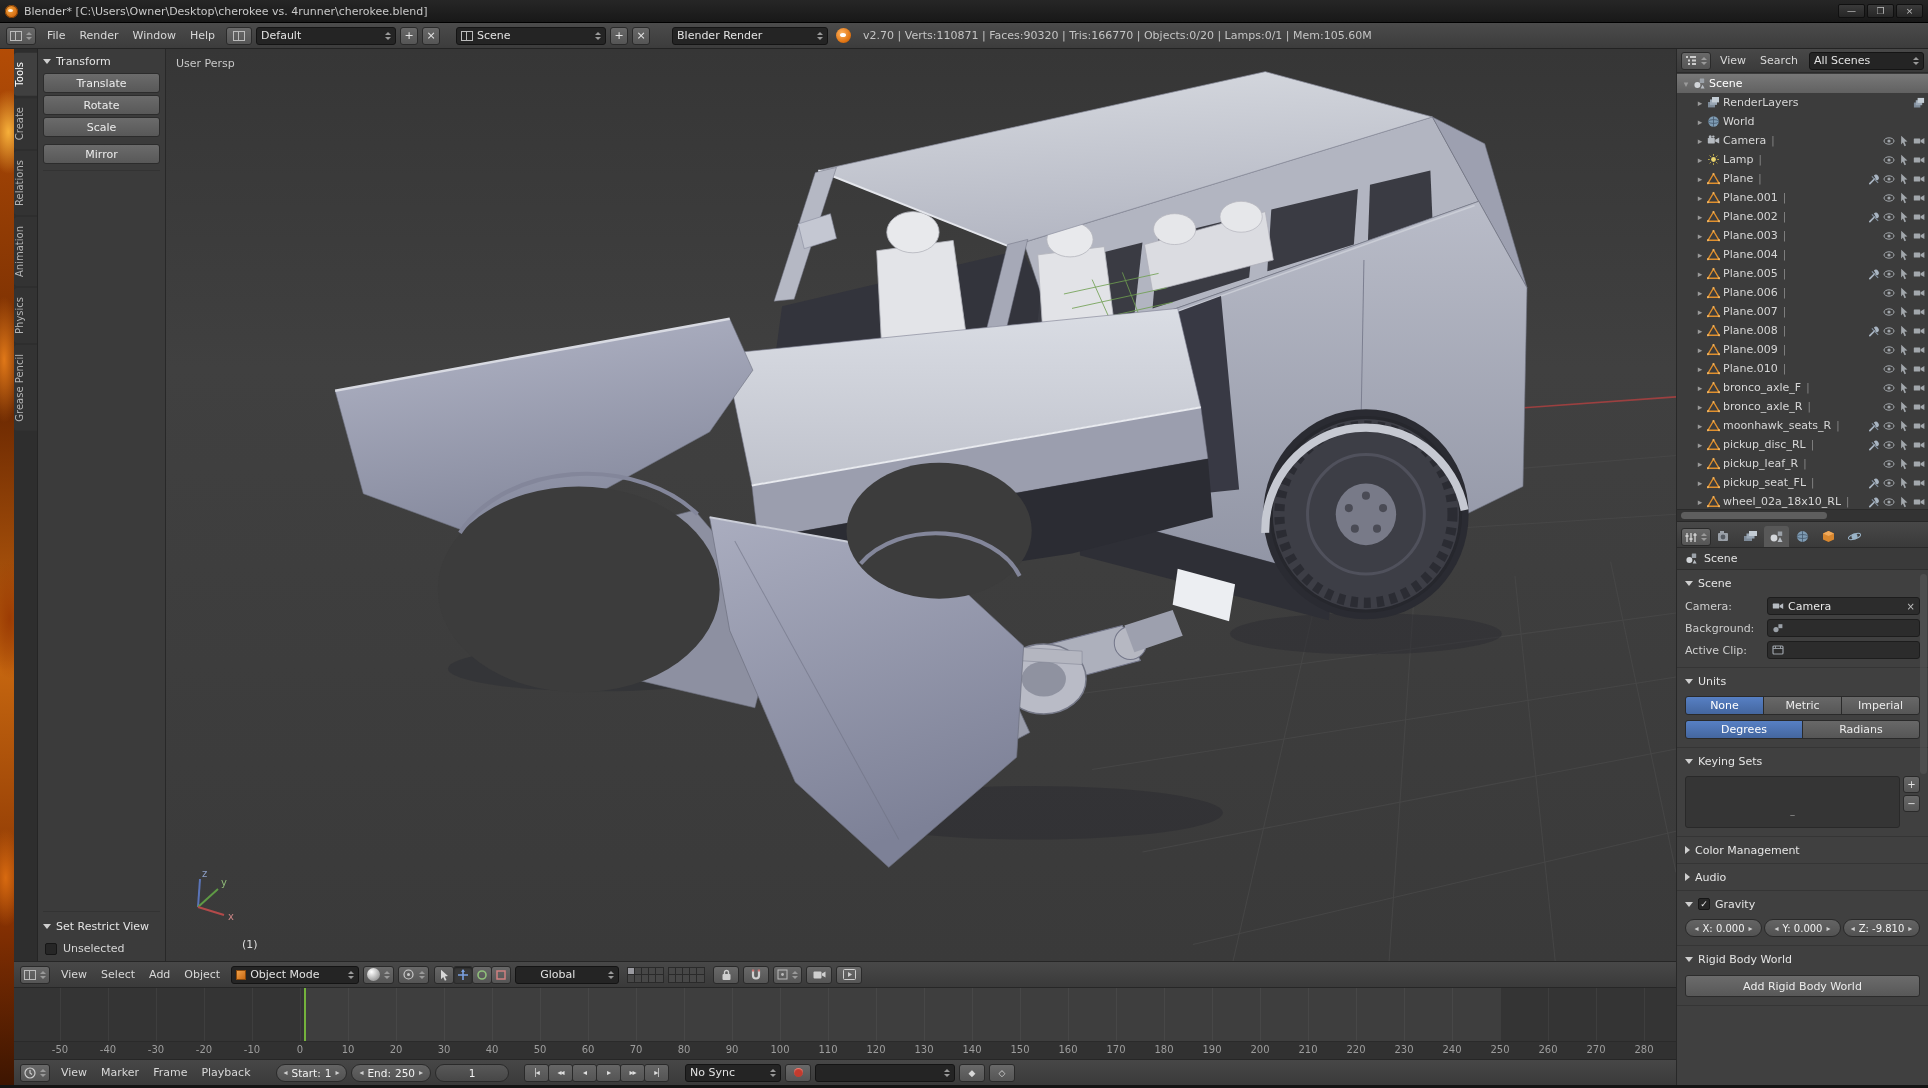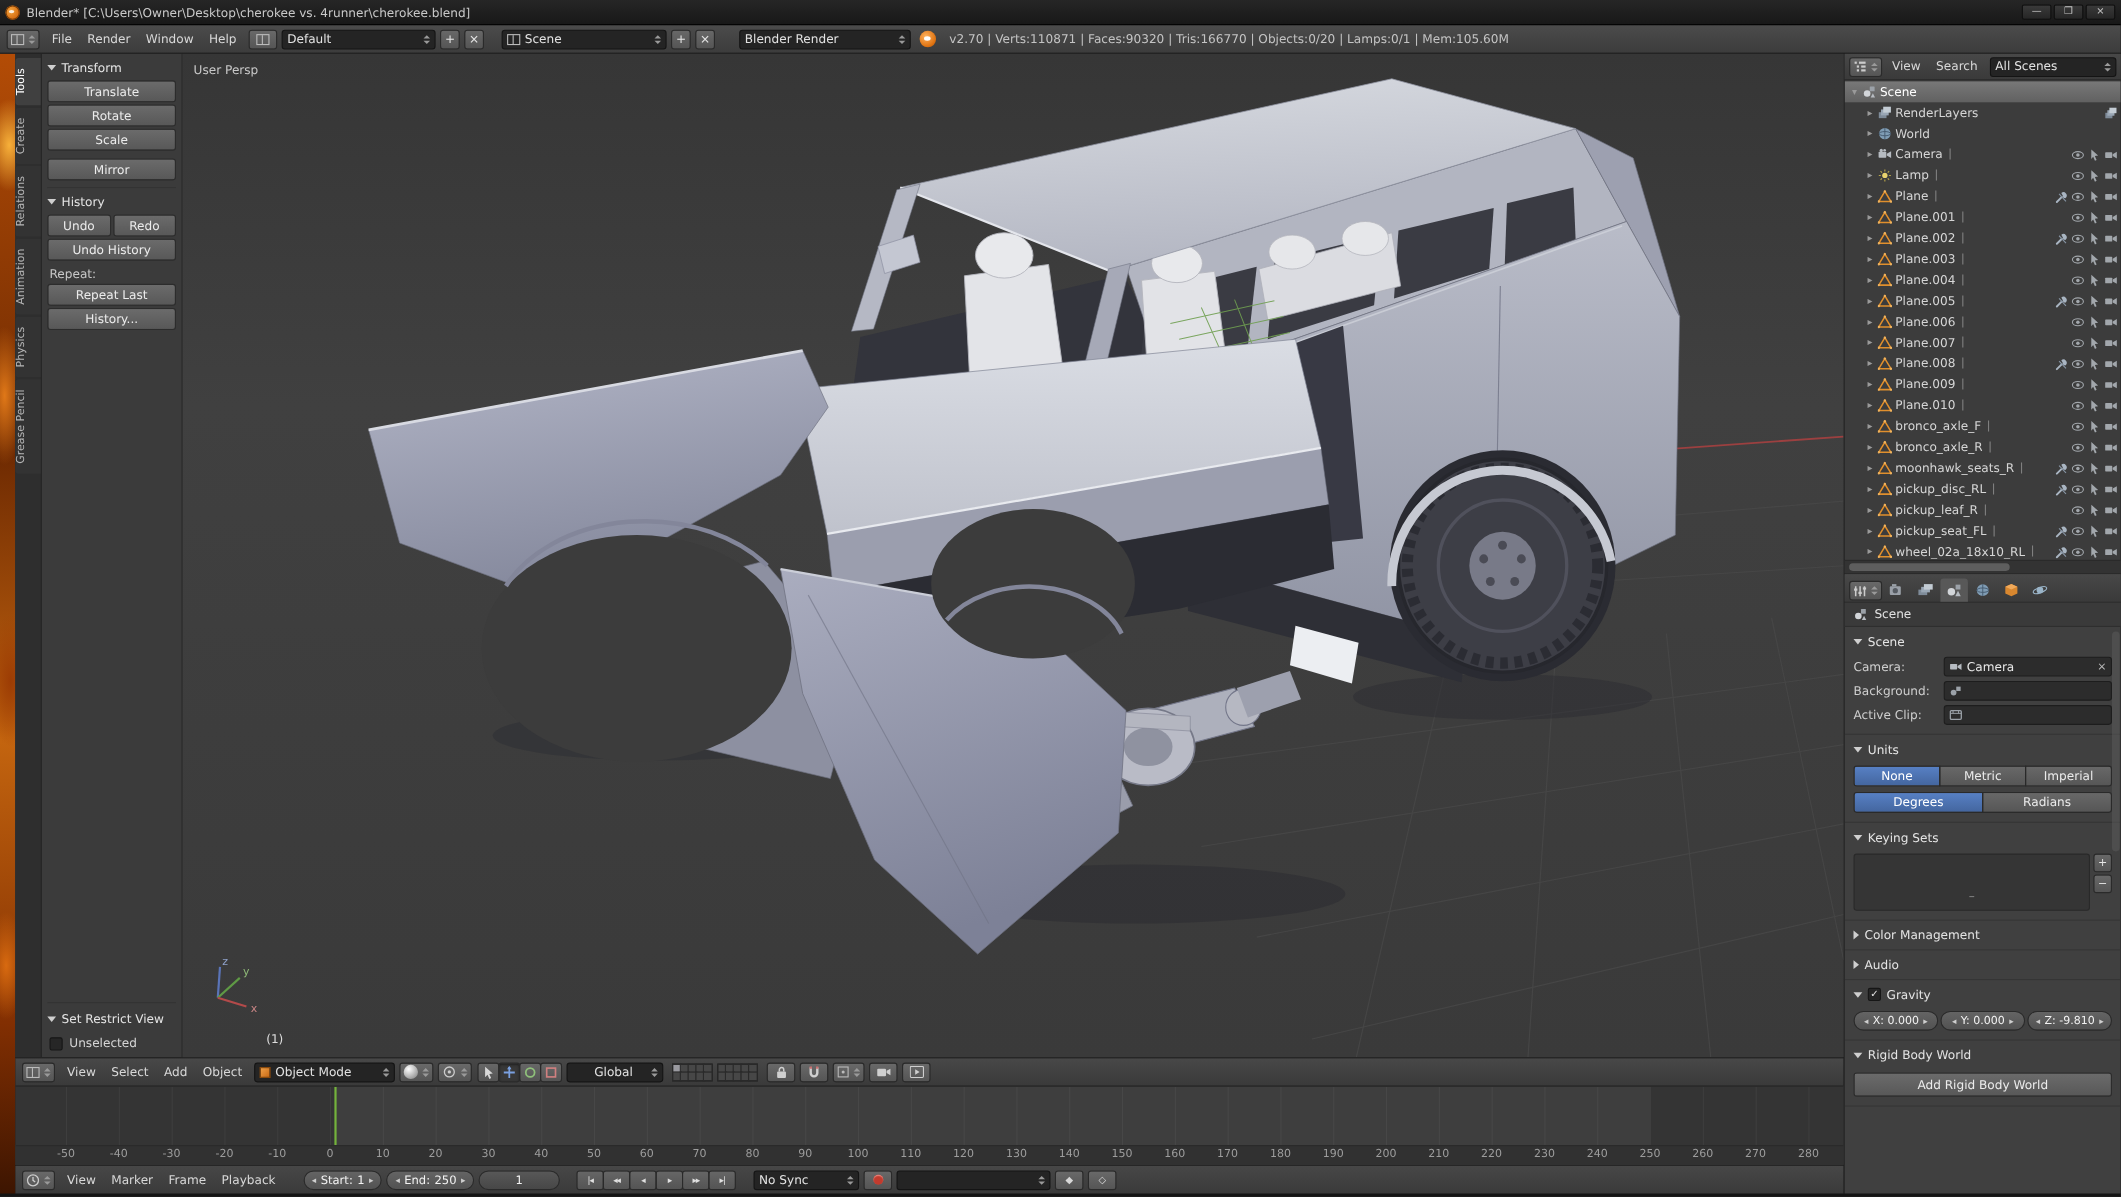--- a/index.html
+++ b/index.html
@@ -233,34 +233,20 @@
             <div class="phead">
               <span class="tri-d"></span>
               <span>Transform</span>
             </div>
             <div class="btn">Translate</div>
             <div class="btn">Rotate</div>
             <div class="btn">Scale</div>
             <div style="height:5px;"></div>
             <div class="btn">Mirror</div>
           </div>
-          <div class="shelf-panel" style="border-bottom:none;">
-            <div class="phead">
-              <span class="tri-d"></span>
-              <span>History</span>
-            </div>
-            <div class="btnrow">
-              <div class="btn">Undo</div>
-              <div class="btn">Redo</div>
-            </div>
-            <div class="btn">Undo History</div>
-            <div class="shelf-label">Repeat:</div>
-            <div class="btn">Repeat Last</div>
-            <div class="btn">History...</div>
-          </div>
           <div id="shelf-spacer"></div>
           <div id="operator-panel">
             <div class="phead">
               <span class="tri-d"></span>
               <span>Set Restrict View</span>
             </div>
             <div class="chk-row">
               <span class="chk"></span>
               <span>Unselected</span>
             </div>
@@ -474,21 +460,21 @@
             <svg width="12" height="12" viewBox="0 0 12 12">
               <circle cx="6" cy="6" r="4" fill="none" stroke="#8fc07a" stroke-width="1.6"></circle>
             </svg>
           </span>
         <span class="mbtn">
             <svg width="12" height="12" viewBox="0 0 12 12">
               <rect x="2" y="2" width="8" height="8" fill="none" stroke="#d08080" stroke-width="1.5"></rect>
             </svg>
           </span>
       </span>
-      <div class="combo" style="width:88px;padding-left:24px;">
+      <div class="combo" style="width:104px;padding-left:24px;">
         <span style="flex:1;">Global</span>
         <span class="udarrows">
             <i class="up"></i>
             <i class="dn"></i>
           </span>
       </div>
       <span id="layer-groups">
           <span class="layergrid">
             <span class="lcell on"></span>
             <span class="lcell"></span>

